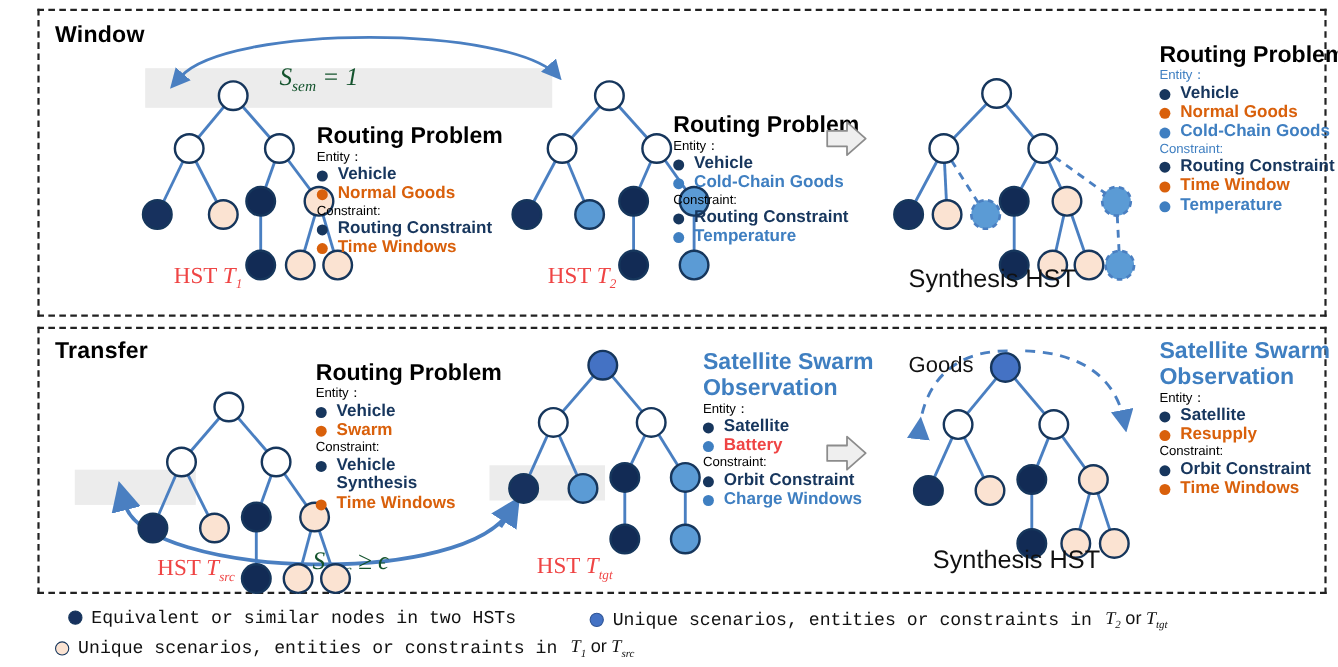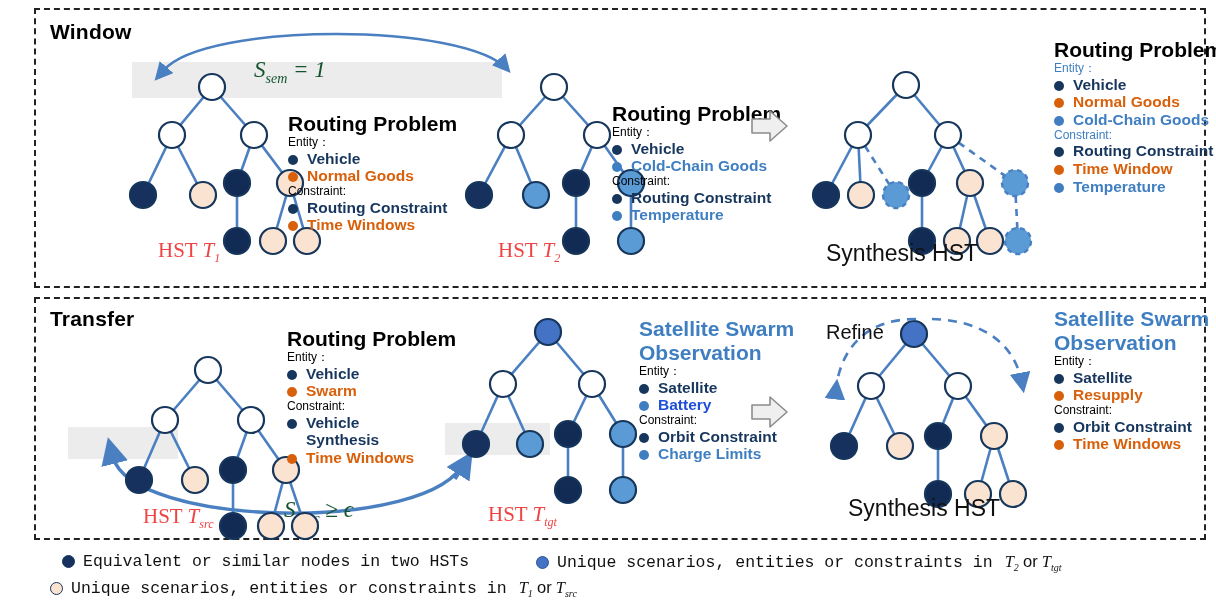--- a/index.html
+++ b/index.html
@@ -341,32 +341,32 @@
     <div class="scen" style="color: rgb(63, 127, 193);">Satellite Swarm</div>
     <div class="scen" style="color: rgb(63, 127, 193);">Observation</div>
     <div class="hdr">Entity：</div>
     <div id="t2-ents">
         <div class="li">
           <span class="dot" style="background: rgb(23, 54, 93);"></span>
           <span class="lbl" style="color: rgb(23, 54, 93);">Satellite</span>
         </div>
         <div class="li">
           <span class="dot" style="background: rgb(63, 127, 193);"></span>
-          <span class="lbl" style="color: #1d4ed8;">Battery</span>
+          <span class="lbl" style="color: #ef4444;">Battery</span>
         </div>
       </div>
     <div class="hdr">Constraint:</div>
     <div id="t2-cons">
         <div class="li">
           <span class="dot" style="background: rgb(23, 54, 93);"></span>
           <span class="lbl" style="color: rgb(23, 54, 93);">Orbit  Constraint</span>
         </div>
         <div class="li">
           <span class="dot" style="background: rgb(63, 127, 193);"></span>
-          <span class="lbl" style="color: rgb(63, 127, 193);">Charge Limits</span>
+          <span class="lbl" style="color: rgb(63, 127, 193);">Charge Windows</span>
         </div>
       </div>
   </div>
 
   <svg class="abs" style="left:714px;top:95px;" width="40" height="36" viewBox="0 0 40 36">
     <path d="M2,11 L20,11 L20,3 L37,18 L20,33 L20,25 L2,25 Z" fill="#efefef" stroke="#8c8c8c" stroke-width="1.6" stroke-linejoin="round"></path>
   </svg>
 
   <div class="abs" id="tree-transfer-syn" style="left:775px;top:14px;">
       <svg width="223" height="202" viewBox="0 0 223 202">
@@ -397,21 +397,21 @@
       <marker id="dashL" markerWidth="8" markerHeight="8" refX="4" refY="4" orient="auto">
         <path d="M8,0 L0,4 L8,8 z" fill="#4a7fc1"></path>
       </marker>
       <marker id="dashR" markerWidth="8" markerHeight="8" refX="4" refY="4" orient="auto">
         <path d="M0,0 L8,4 L0,8 z" fill="#4a7fc1"></path>
       </marker>
     </defs>
     <path d="M102,8 C48,8 26,42 22,78" fill="none" stroke="#4a7fc1" stroke-width="2.6" stroke-dasharray="9 7" marker-end="url(#dashL)"></path>
     <path d="M118,8 C178,10 202,40 208,72" fill="none" stroke="#4a7fc1" stroke-width="2.6" stroke-dasharray="9 7" marker-end="url(#dashR)"></path>
   </svg>
-  <div class="refine" style="left:790px;top:22px;">Refine</div>
+  <div class="refine" style="left:790px;top:22px;">Goods</div>
 
   <div class="synthlabel" style="left:812px;top:196px;">Synthesis HST</div>
 
   <div class="txtblock" style="left:1018px;top:8px;">
     <div class="scen" style="color: rgb(63, 127, 193);">Satellite Swarm</div>
     <div class="scen" style="color: rgb(63, 127, 193);">Observation</div>
     <div class="hdr">Entity：</div>
     <div id="t3-ents">
         <div class="li">
           <span class="dot" style="background: rgb(23, 54, 93);"></span>

